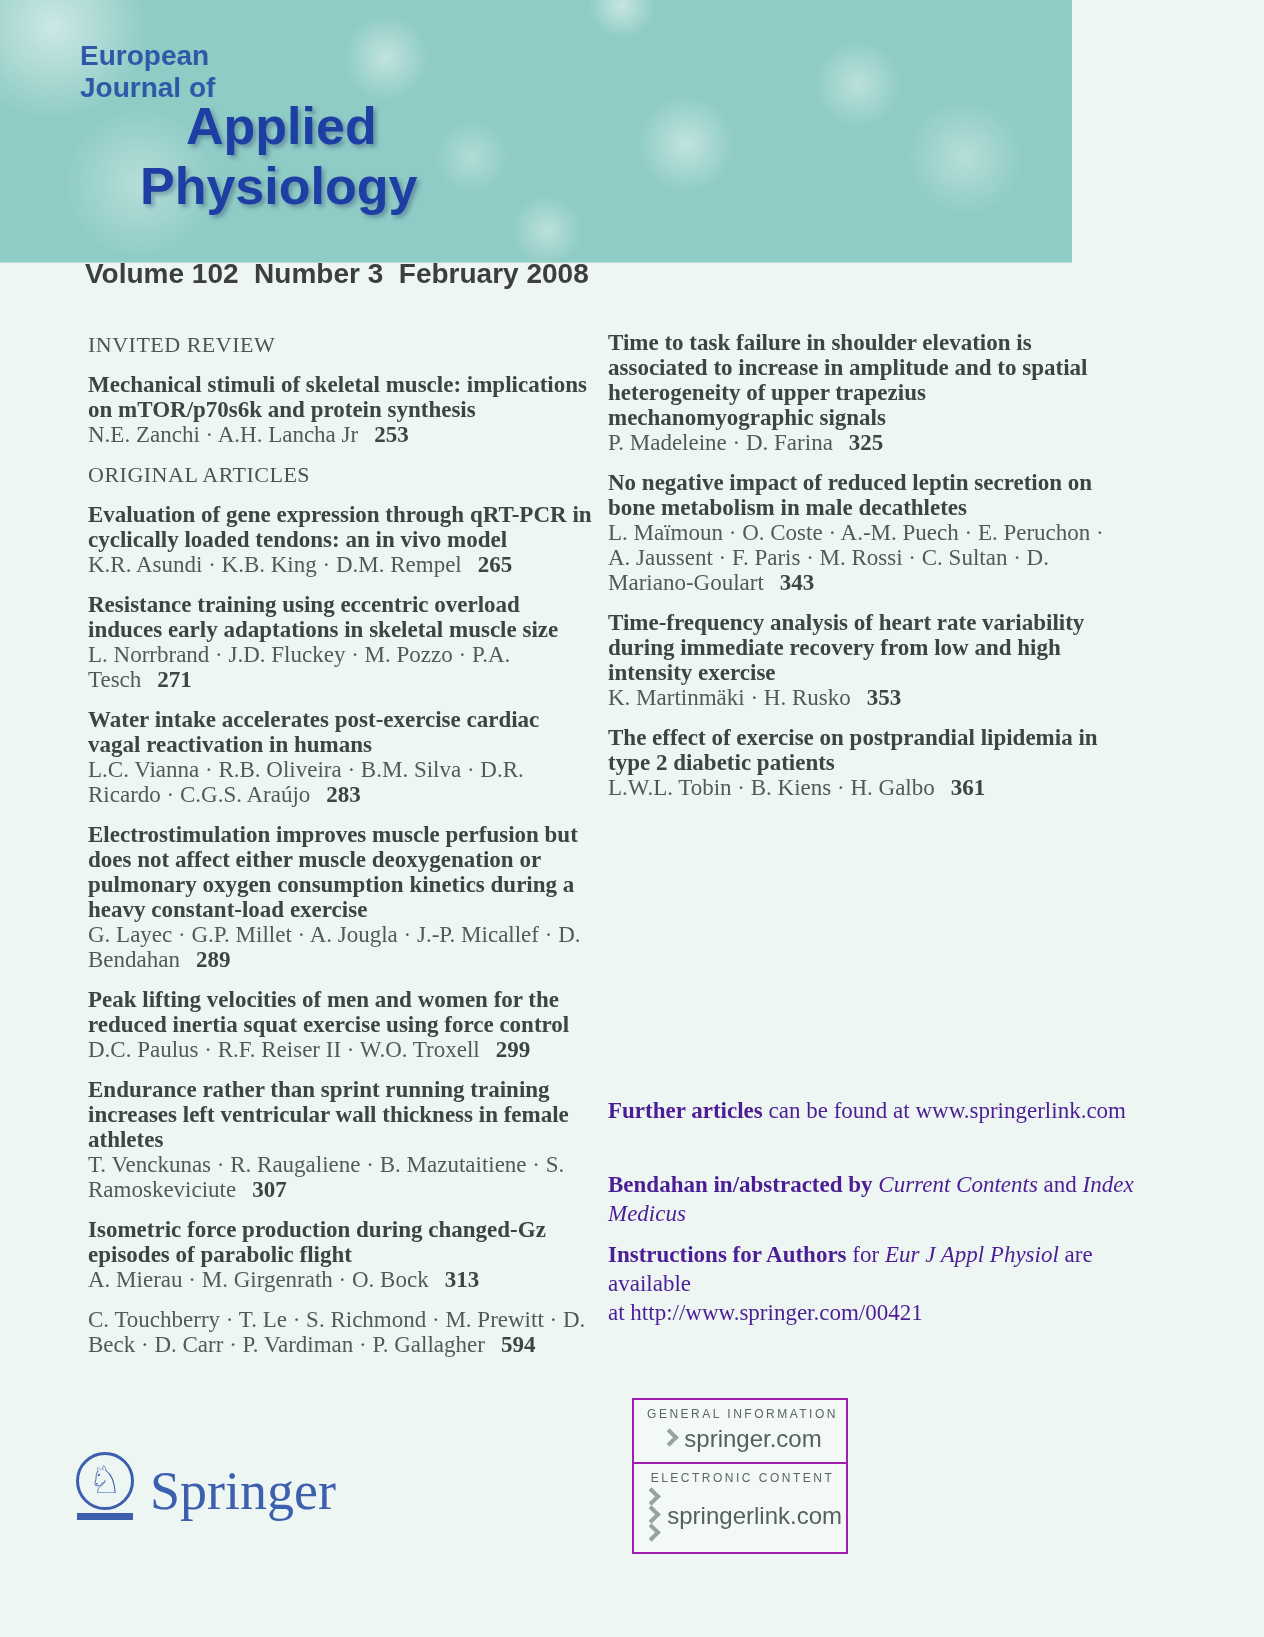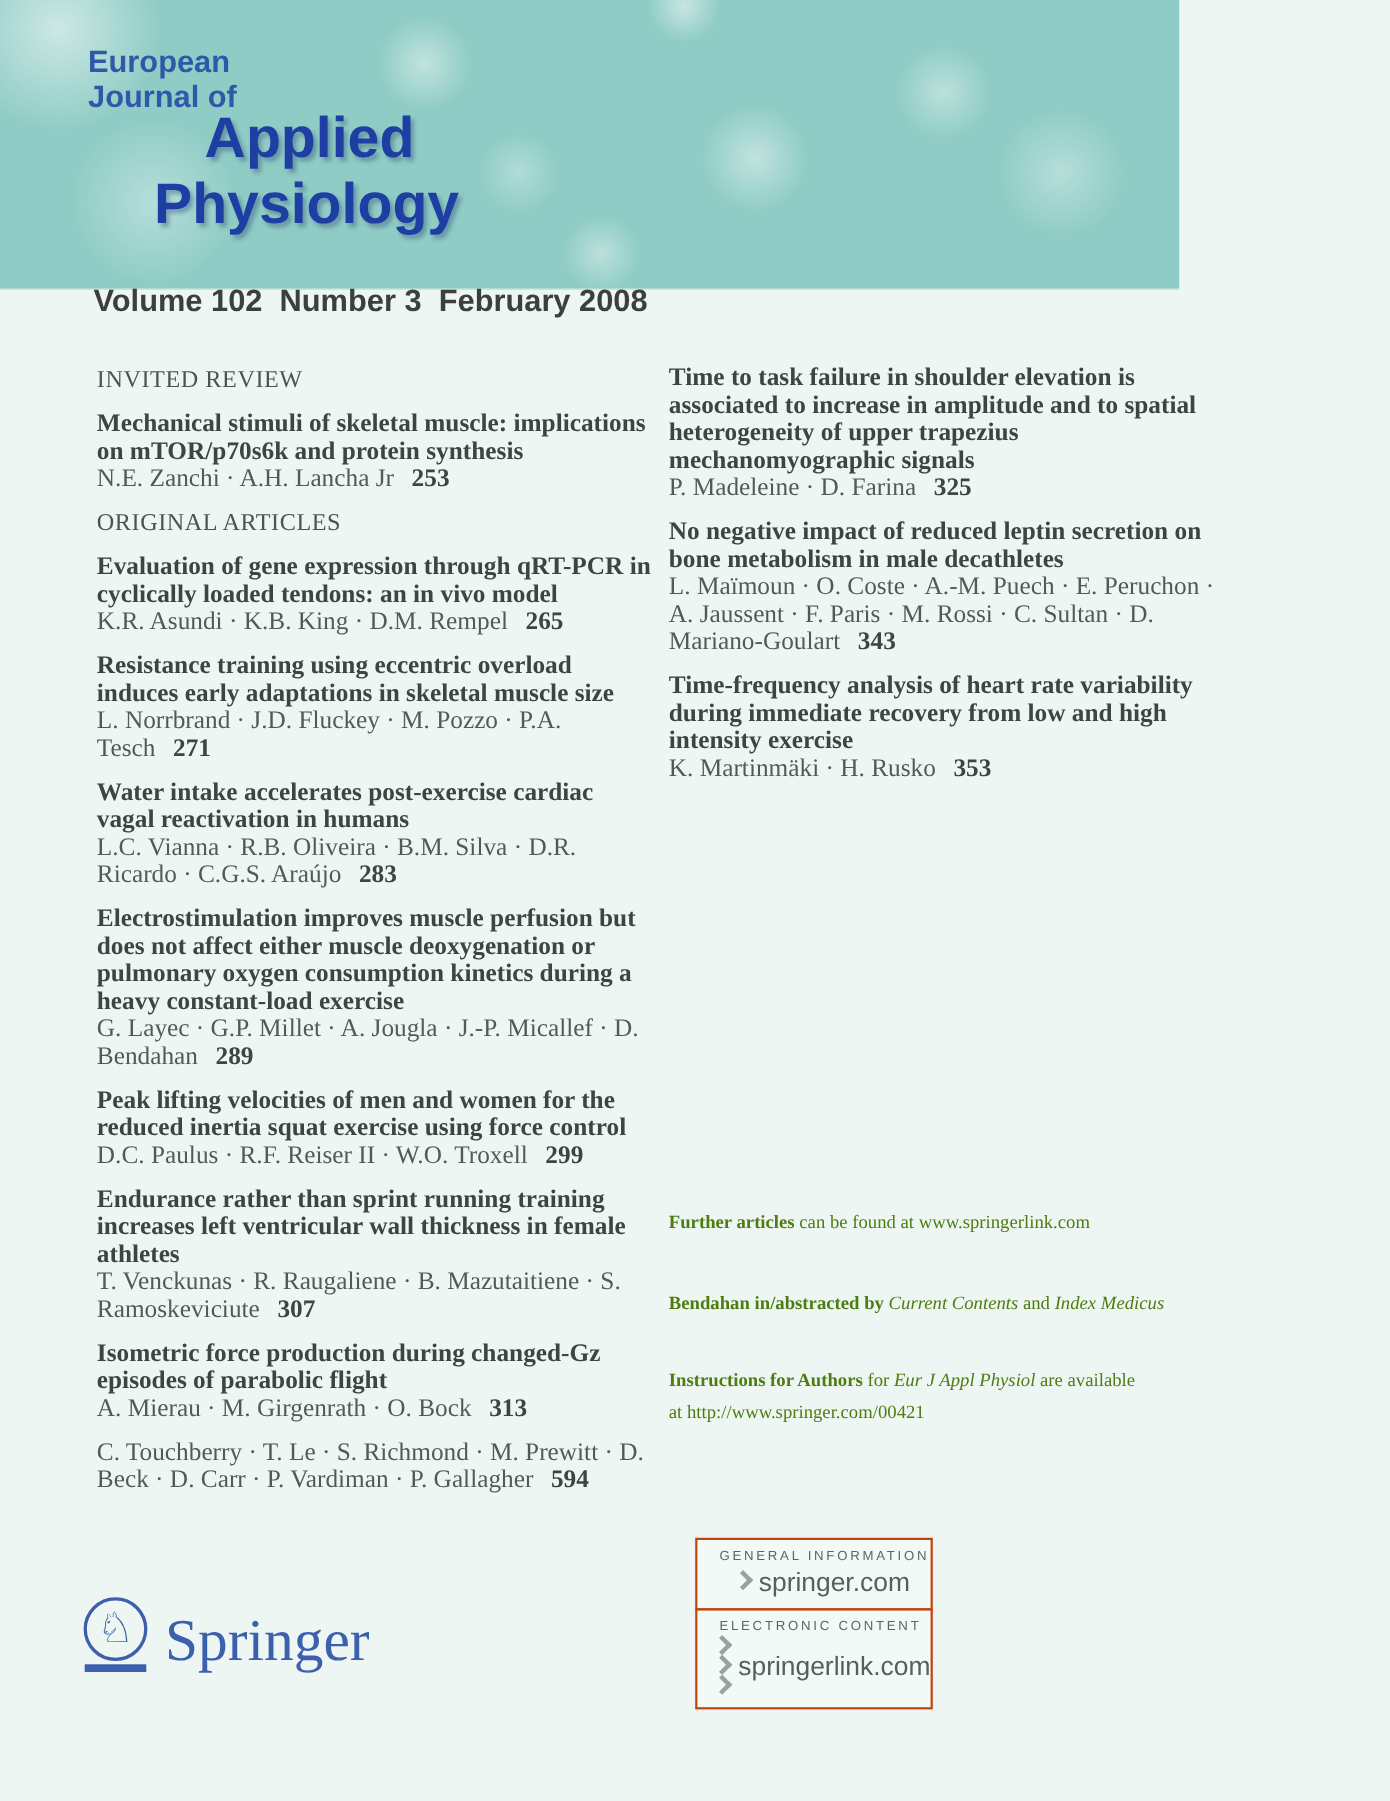--- a/index.html
+++ b/index.html
@@ -52,35 +52,35 @@
     font-size:22px; color:#4a5553; letter-spacing:.5px;
     margin:2px 0 15px 0; line-height:25px;
   }
   .toc-entry { margin-bottom:15px; }
   .toc-title { font-weight:bold; line-height:25px; color:#3b4644; }
   .toc-authors { line-height:25px; color:#4e5b59; }
   .toc-page { font-weight:bold; color:#3b4644; margin-left:16px; }
   
   .note {
     position:absolute; left:608px; width:545px;
-    font-size:17px; line-height:29px; color:#4d7c0f;
+    font-size:23px; line-height:29px; color:#4c1d95;
   }
   #note-further { top:1096px; }
   #note-indexed { top:1170px; }
   #note-instructions { top:1240px; }
   .b { font-weight:bold; }
   .i { font-style:italic; }
   
   .info-boxes {
     position:absolute; left:632px; top:1398px; width:216px;
     font-family:"Liberation Sans", sans-serif;
   }
   .info-box {
-    border:2px solid #c2410c; background:rgba(255,255,255,.3);
-    padding:7px 4px 9px 20px;
+    border:2px solid #a21caf; background:rgba(255,255,255,.3);
+    text-align:center; padding:7px 4px 9px 9px;
   }
   .info-box + .info-box { margin-top:-2px; }
   .info-label {
     font-size:12px; letter-spacing:2.5px; color:#5d6563; white-space:nowrap;
   }
   .info-url-row {
     display:flex; align-items:center; justify-content:center;
     margin-top:4px; gap:9px;
   }
   .info-url { font-size:24px; color:#565f5d; }
@@ -161,20 +161,24 @@
       <div class="toc-title">Time to task failure in shoulder elevation is associated to increase in amplitude and to spatial heterogeneity of upper trapezius mechanomyographic signals</div>
       <div class="toc-authors">P. Madeleine · D. Farina<span class="toc-page">325</span></div>
     </div>
     <div class="toc-entry">
       <div class="toc-title">No negative impact of reduced leptin secretion on bone metabolism in male decathletes</div>
       <div class="toc-authors">L. Maïmoun · O. Coste · A.-M. Puech · E. Peruchon · A. Jaussent · F. Paris · M. Rossi · C. Sultan · D. Mariano-Goulart<span class="toc-page">343</span></div>
     </div>
     <div class="toc-entry">
       <div class="toc-title">Time-frequency analysis of heart rate variability during immediate recovery from low and high intensity exercise</div>
       <div class="toc-authors">K. Martinmäki · H. Rusko<span class="toc-page">353</span></div>
+    </div>
+    <div class="toc-entry">
+      <div class="toc-title">The effect of exercise on postprandial lipidemia in type 2 diabetic patients</div>
+      <div class="toc-authors">L.W.L. Tobin · B. Kiens · H. Galbo<span class="toc-page">361</span></div>
     </div>
   </div>
 
 <div class="note" id="note-further">
   <span class="b">Further articles</span><span> can be found at www.springerlink.com</span>
 </div>
 
 <div class="note" id="note-indexed">
   <span class="b">Bendahan in/abstracted by</span><span> </span><span class="i">Current Contents</span><span> and </span><span class="i">Index Medicus</span>
 </div>

